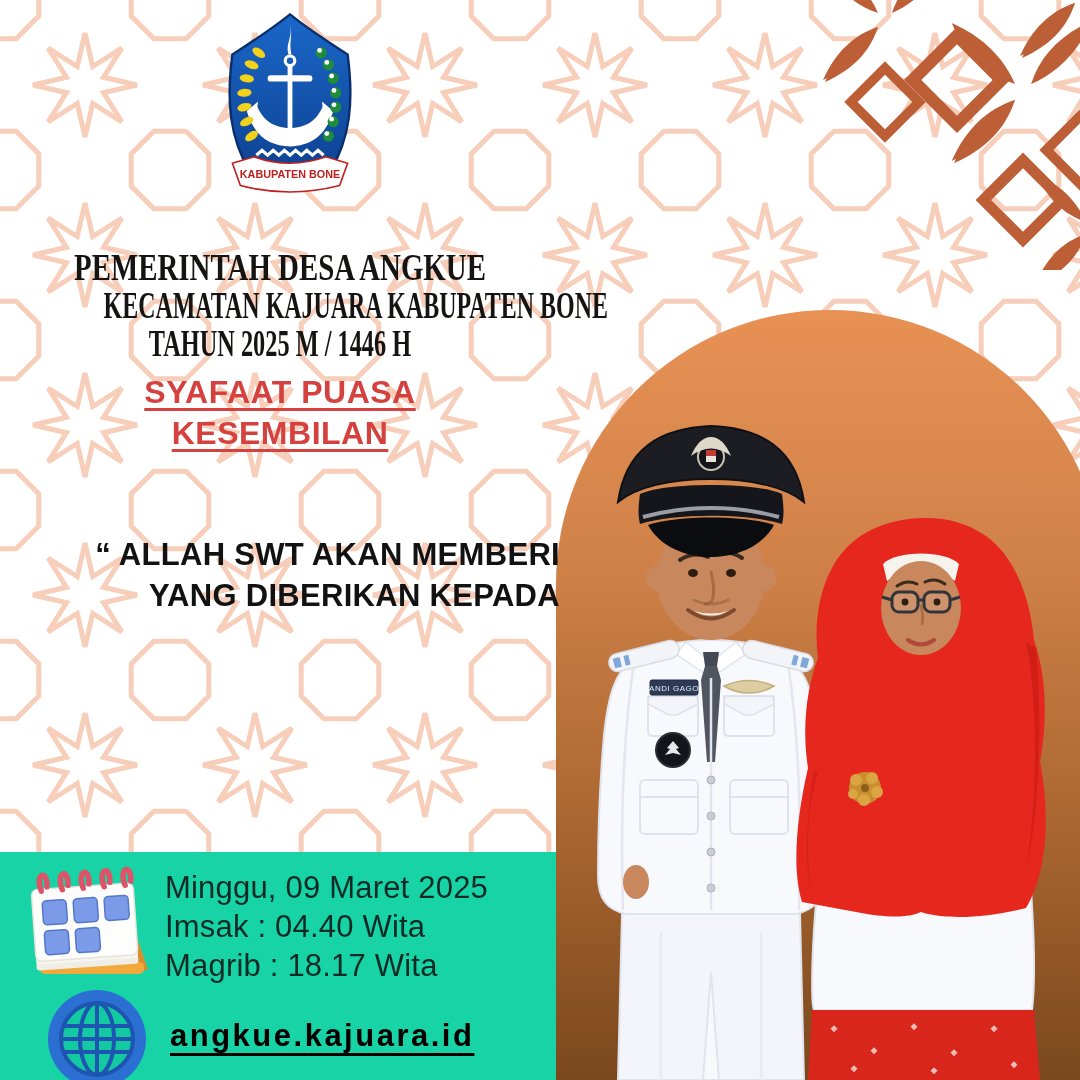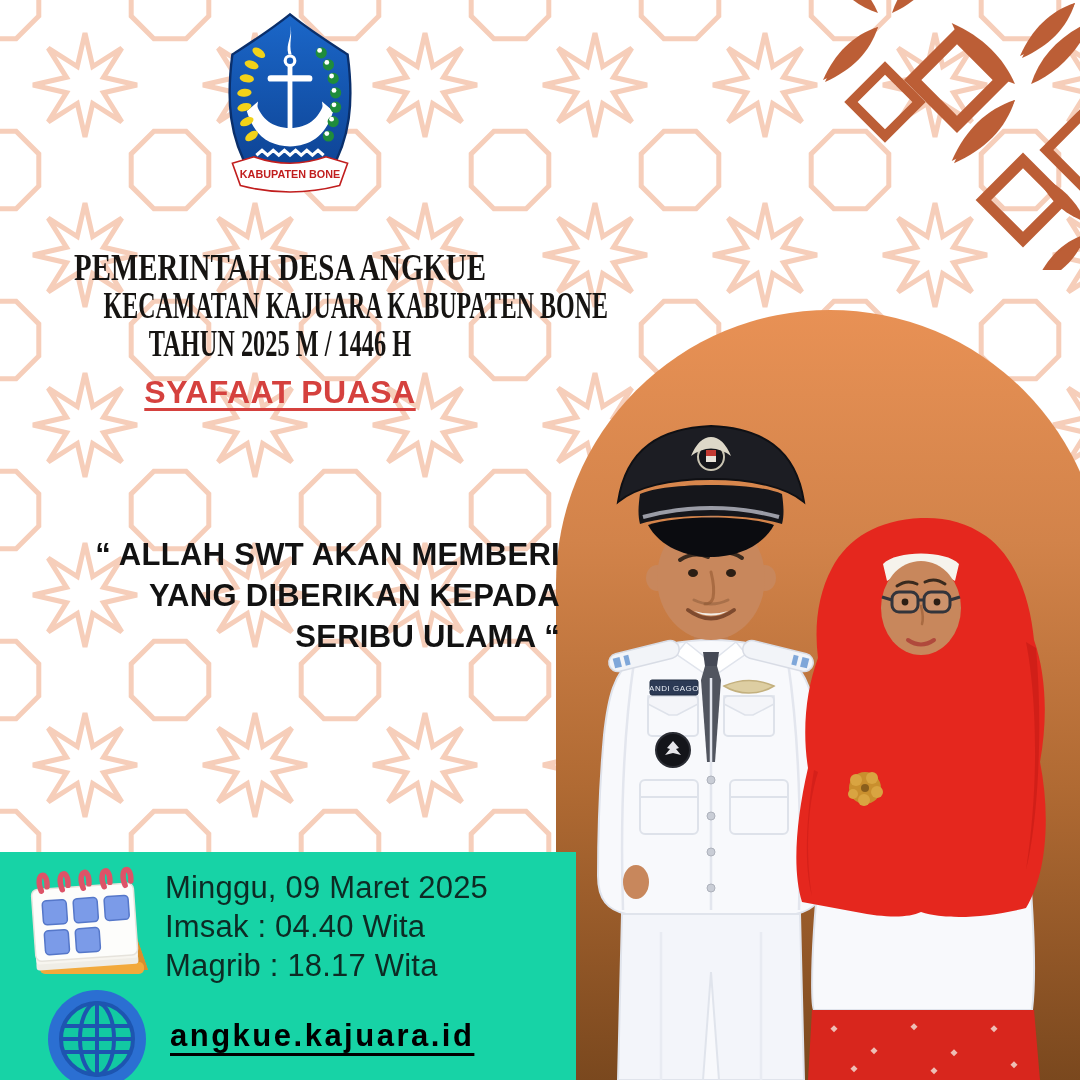--- a/index.html
+++ b/index.html
@@ -22,21 +22,21 @@
   .event-title div{text-decoration:underline;text-decoration-thickness:3px;text-underline-offset:5px;text-align:center;}
 
   .quote{position:absolute;left:0;top:534px;width:560px;text-align:right;color:#121212;
          font-weight:bold;font-size:31px;line-height:41px;letter-spacing:.3px;}
 
   .arch{position:absolute;left:556px;top:310px;width:548px;height:770px;
         border-radius:274px 274px 0 0;overflow:hidden;
         background:linear-gradient(180deg,#e89155 0%,#d2834a 30%,#b06a33 62%,#7a481e 100%);}
   .arch svg{position:absolute;left:0;bottom:0;}
 
-  .band{position:absolute;left:0;top:852px;width:556px;height:228px;background:#17d3a6;padding-left:20px;}
+  .band{position:absolute;left:0;top:852px;width:556px;height:228px;background:#17d3a6;}
   .cal-icon{position:absolute;left:22px;top:6px;width:132px;height:126px;}
   .sched{position:absolute;left:165px;top:16px;color:#0d2b24;font-size:31px;line-height:39px;
          font-weight:500;letter-spacing:.2px;}
   .globe-icon{position:absolute;left:46px;top:136px;width:102px;height:102px;}
   .site-link{position:absolute;left:170px;top:166px;color:#000000;font-size:31px;font-weight:bold;
              letter-spacing:2.5px;text-decoration:underline;text-decoration-thickness:2.5px;
              text-underline-offset:7px;cursor:pointer;}
 </style>
 </head>
 <body>
@@ -265,26 +265,26 @@
   </svg>
 
   <div class="gov-title">
     <div class="t1">PEMERINTAH DESA ANGKUE</div>
     <div class="t2">KECAMATAN KAJUARA KABUPATEN BONE</div>
     <div class="t3">TAHUN 2025 M / 1446 H</div>
   </div>
 
   <div class="event-title">
     <div>SYAFAAT PUASA</div>
+    <div>KESEMBILAN</div>
   </div>
 
   <div class="quote">
     <div>“ ALLAH SWT AKAN MEMBERI</div>
     <div>YANG DIBERIKAN KEPADA</div>
-    <div>SERIBU ULAMA “</div>
   </div>
 
   <div class="band">
     <svg class="cal-icon" viewBox="0 0 132 126" xmlns="http://www.w3.org/2000/svg">
       <path d="M96,26 L126,112 L80,112 Z" fill="#e99a2b"></path>
       <path d="M96,26 L126,112 L112,112 L92,34 Z" fill="#d98e2c"></path>
       <rect x="18" y="104" width="104" height="12" rx="5" fill="#f2a93b"></rect>
       <g transform="rotate(-4 66 70)">
         <rect x="12" y="100" width="102" height="9" rx="3" fill="#efede6"></rect>
         <rect x="12" y="94" width="102" height="9" rx="3" fill="#f7f5ef"></rect>

